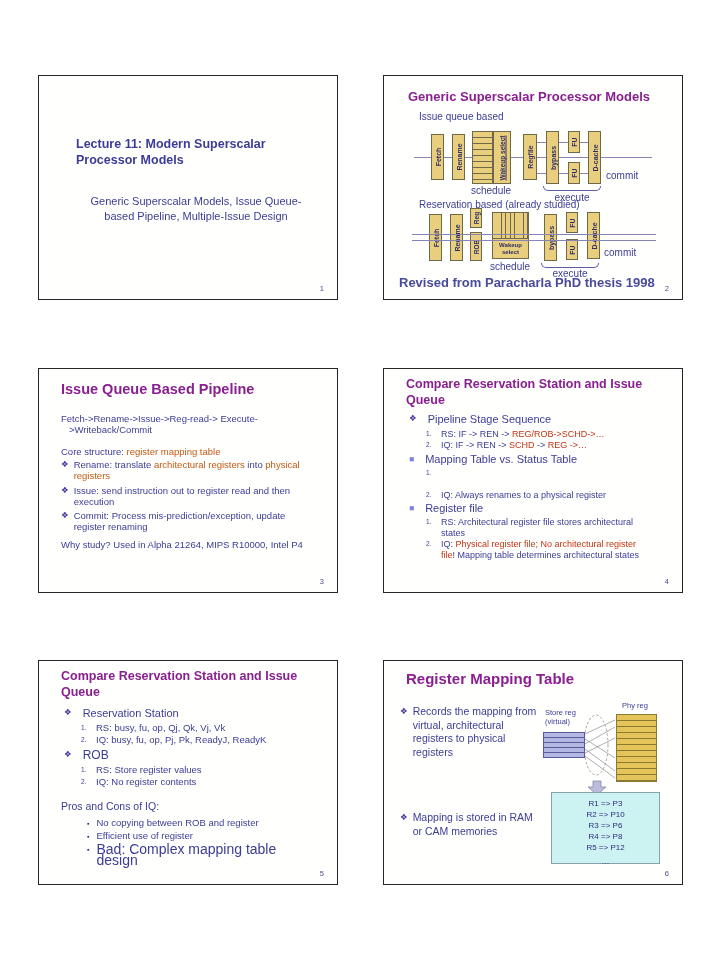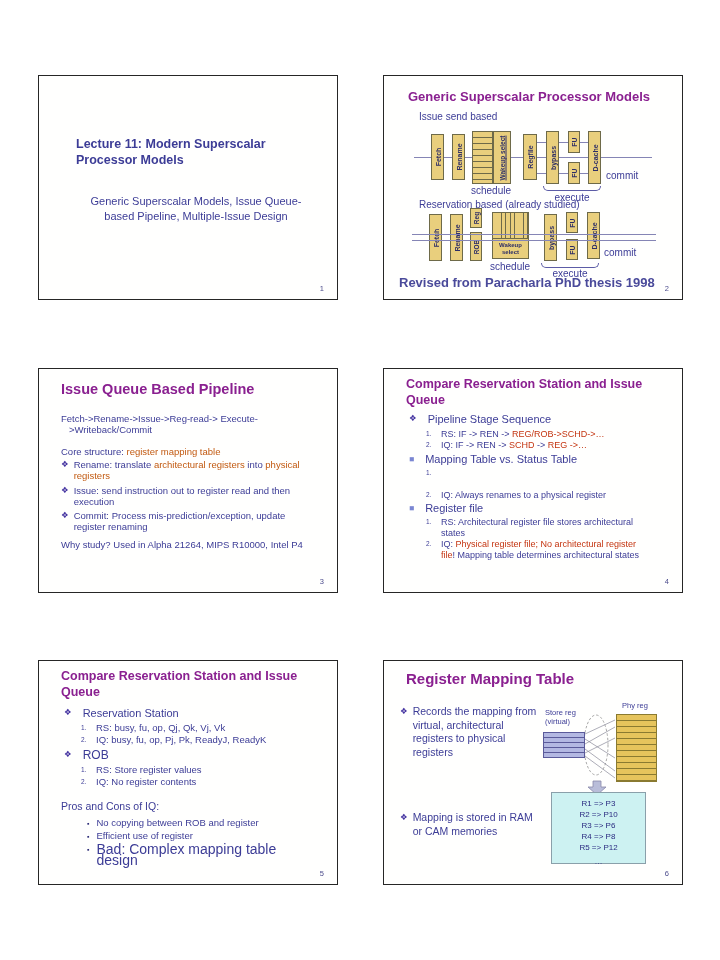--- a/index.html
+++ b/index.html
@@ -57,38 +57,38 @@
   .ntxt{font-size:9px;line-height:10.5px;color:#3c3c96;}
   .ssq{font-size:7px;line-height:11px;color:#2e2e78;flex:0 0 auto;}
   
   .reg-label{position:absolute;font-size:7.5px;line-height:8.5px;color:#3c3c96;z-index:3;}
   .arch-box{position:absolute;left:159px;top:71px;width:42px;height:26px;
     border:1px solid #5a5a9a;box-sizing:border-box;z-index:2;
     background:repeating-linear-gradient(180deg,#b3b8e2 0px,#b3b8e2 4px,#5a5a9a 4px,#5a5a9a 5px);}
   .phy-box{position:absolute;left:232px;top:53px;width:41px;height:68px;
     border:1px solid #8a7a30;box-sizing:border-box;z-index:2;
     background:repeating-linear-gradient(180deg,#e6c45c 0px,#e6c45c 5px,#8a7a30 5px,#8a7a30 6px);}
-  .map-box{position:absolute;left:167px;top:131px;width:95px;height:72px;
+  .map-box{position:absolute;left:167px;top:131px;width:109px;height:72px;
     background:#cdf2f2;border:1px solid #8aa0aa;box-sizing:border-box;z-index:2;
     text-align:center;padding-top:5px;}
   .map-row{font-size:8px;line-height:11px;color:#2a2a80;}
   .map-dots{font-size:8px;line-height:11px;color:#2a2a80;margin-top:3px;}
 </style>
 </head>
 <body>
 
 <div class="slide" style="left:38px;top:75px">
   <div class="s1-title">Lecture 11: Modern Superscalar Processor Models</div>
   <div class="s1-sub">Generic Superscalar Models, Issue Queue-based Pipeline, Multiple-Issue Design</div>
   <div class="pagenum">1</div>
 </div>
 
 <div class="slide" style="left:383px;top:75px">
   <div class="stitle" style="left:24px;top:13px;font-size:13px;width:262px">Generic Superscalar Processor Models</div>
-  <div class="abs body-txt" style="left:35px;top:35px;font-size:10px">Issue send based</div>
+  <div class="abs body-txt" style="left:35px;top:35px;font-size:10px">Issue queue based</div>
 
   <div class="dline" style="left:30px;top:81px;width:238px"></div>
   <div class="dline" style="left:150px;top:66px;width:67px"></div>
   <div class="dline" style="left:150px;top:97px;width:67px"></div>
   <div class="pbox" style="left:47px;top:58px;width:13px;height:46px">
       <span class="rot">Fetch</span>
     </div>
   <div class="pbox" style="left:68px;top:58px;width:13px;height:46px">
       <span class="rot">Rename</span>
     </div>

